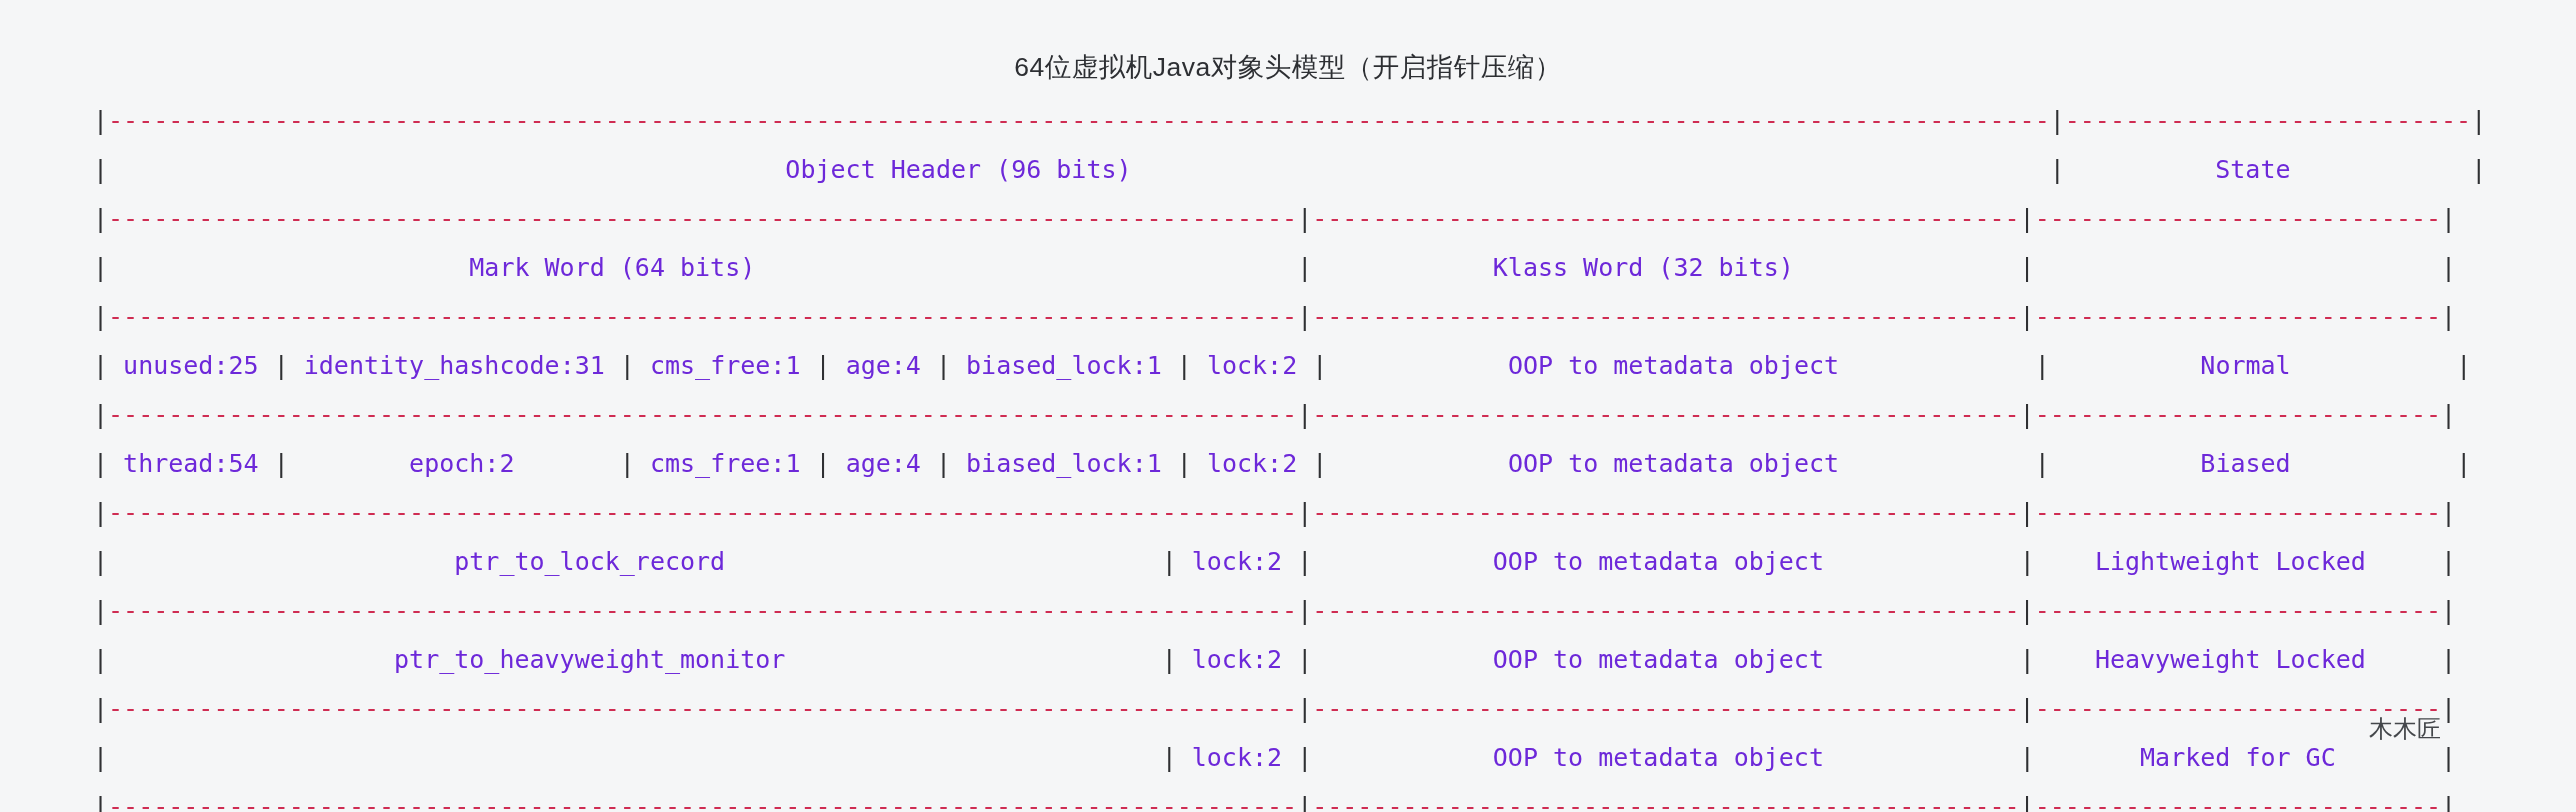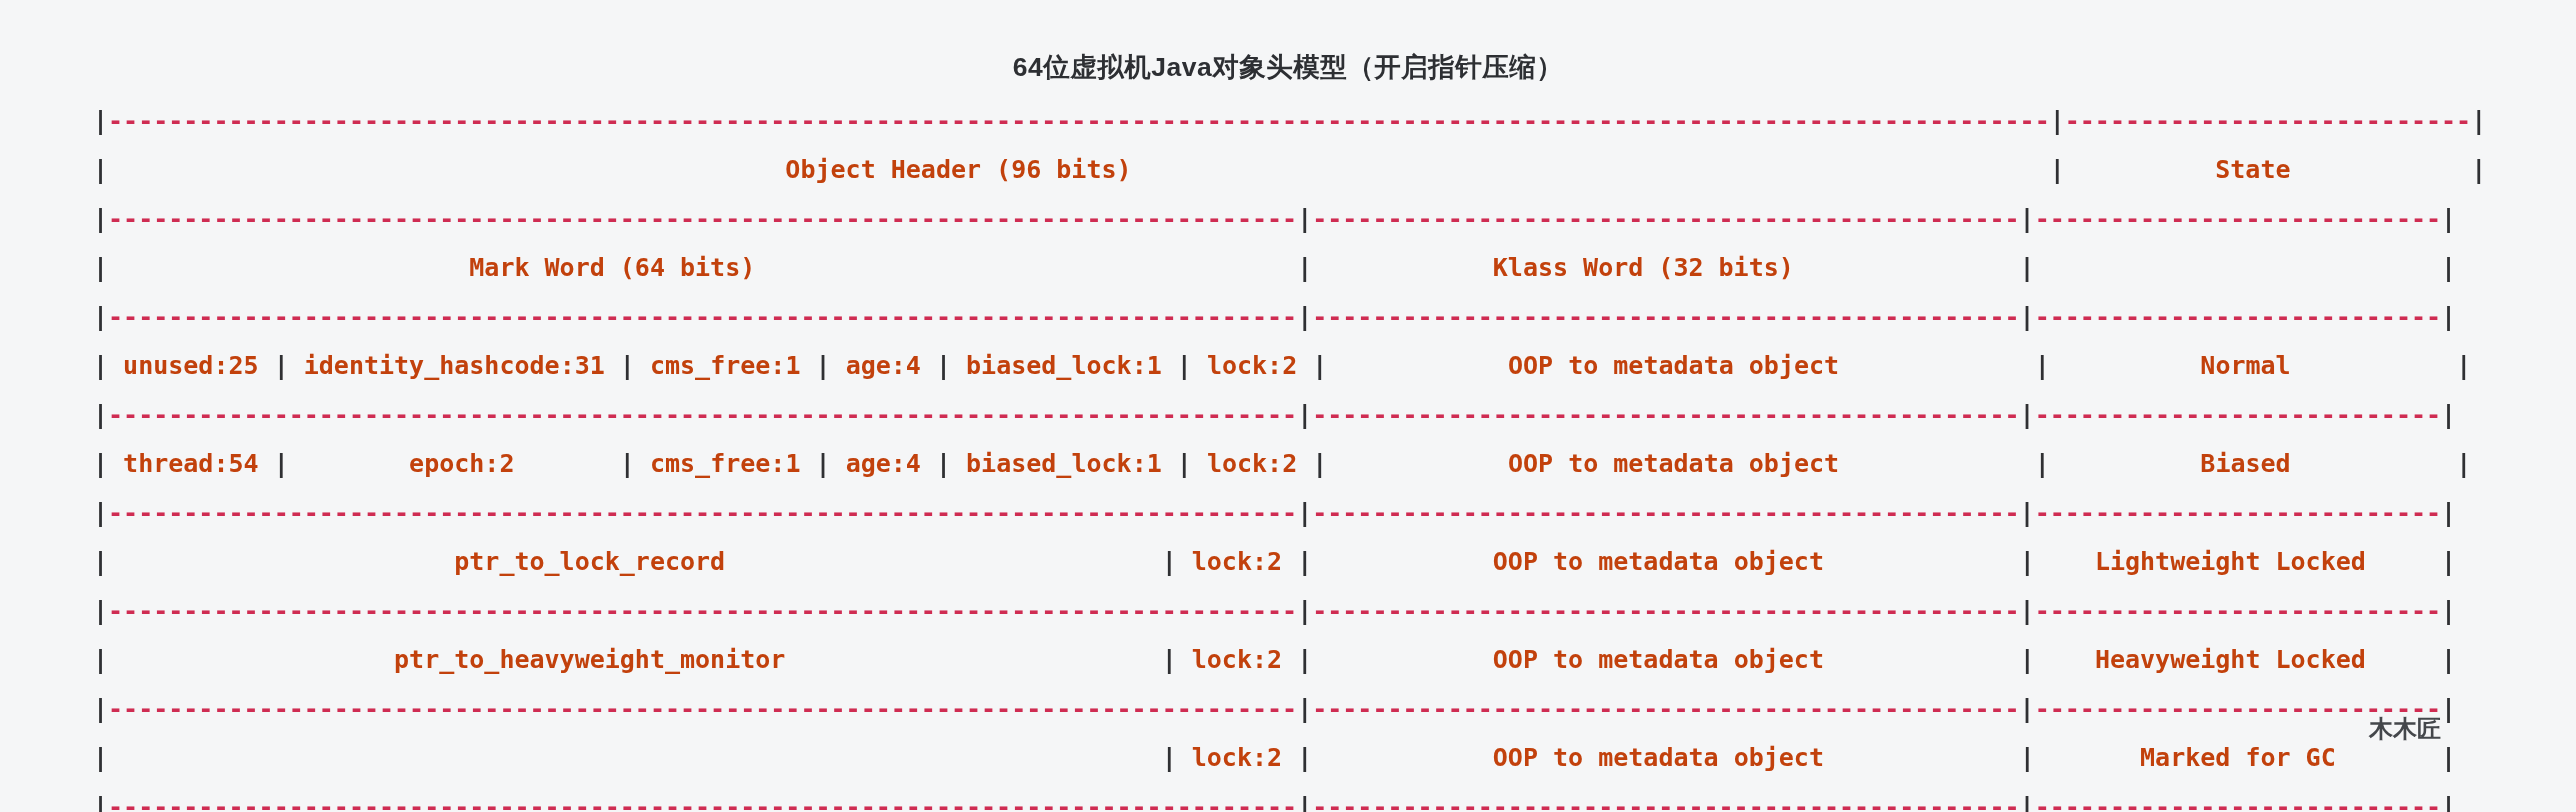--- a/index.html
+++ b/index.html
@@ -10,21 +10,20 @@
     width: 2576px;
     height: 813px;
     overflow: hidden;
   }
   #page {
     position: relative;
     width: 2576px;
     height: 702px;
     background: #f5f6f7;
     box-sizing: border-box;
-    font-weight: bold;
   }
   .title {
     position: absolute;
     left: 0;
     top: 49px;
     width: 2576px;
     text-align: center;
     font-family: "Liberation Sans", "DejaVu Sans", sans-serif;
     font-size: 26.5px;
     color: #2d2f33;
@@ -39,21 +38,21 @@
     font-size: 25px;
     line-height: 49px;
     white-space: pre;
     color: #cf2c52;
     letter-spacing: 0px;
     -webkit-font-smoothing: antialiased;
   }
   .ascii .row { display: block; height: 49px; }
   .pipe { color: #2f3033; }
   .dash { color: #cf2c52; }
-  .txt  { color: #c2410c; }
+  .txt  { color: #6d28d9; }
   .signature {
     position: absolute;
     right: 135px;
     top: 713px;
     font-family: "Liberation Sans", "DejaVu Sans", sans-serif;
     font-size: 24px;
     color: #44474b;
     white-space: pre;
   }
 </style>

